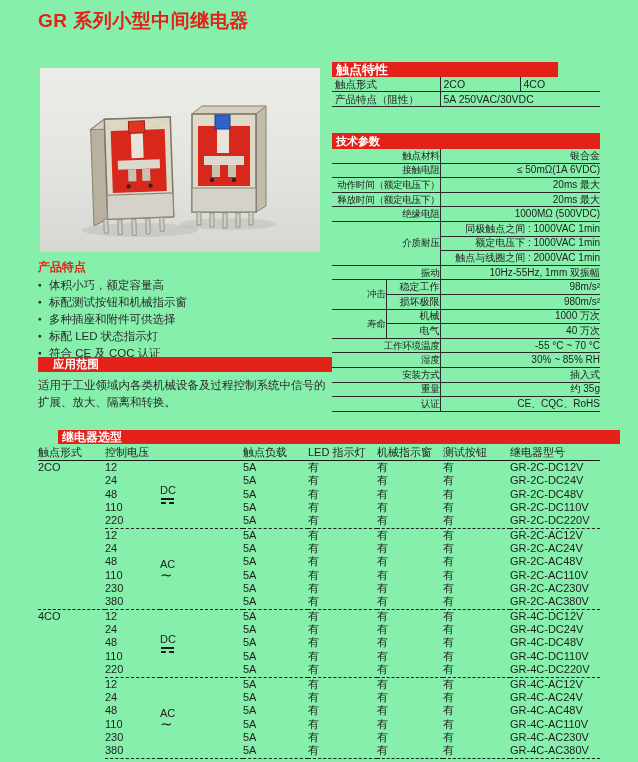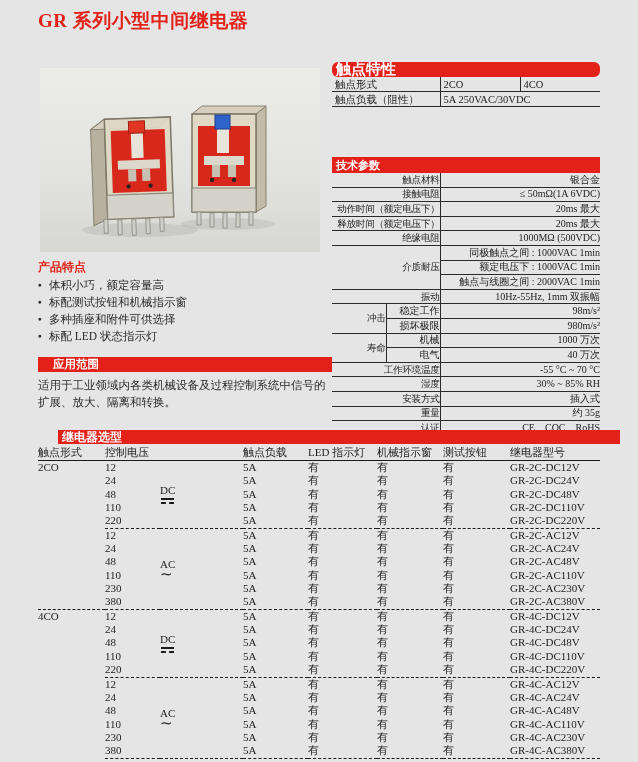--- a/index.html
+++ b/index.html
@@ -1,17 +1,17 @@
 <!DOCTYPE html>
 <html><head>
 <meta charset="utf-8">
 <style>
   html,body{margin:0;padding:0;background:#fff;}
-  .page{position:relative;width:638px;height:762px;background:#e5e5e5;overflow:hidden;
-        font-family:Liberation Serif, serif;color:#1d1d1d;}
+  .page{position:relative;width:638px;height:762px;background:#86efac;overflow:hidden;
+        font-family:Liberation Sans, sans-serif;color:#1d1d1d;}
   .page-title{position:absolute;left:38px;top:8px;font-size:19px;font-weight:bold;color:#e32119;letter-spacing:.5px;}
 
   
   .photo{position:absolute;left:40px;top:68px;width:280px;height:184px;
          background:linear-gradient(#ecece9 0%,#e3e3e0 55%,#d7d7d2 100%);}
 
   
   .feat-head{position:absolute;left:38px;top:259px;font-size:12px;font-weight:bold;color:#e32119;}
   .feat-list{position:absolute;left:38px;top:276px;margin:0;padding:0;list-style:none;}
   .feat-list li{font-size:11.5px;height:17px;line-height:17px;color:#2b2b2b;white-space:nowrap;}
@@ -20,29 +20,29 @@
   
   .app-bar{position:absolute;left:38px;top:357px;width:279px;height:15px;line-height:15px;
            background:#e32119;color:#fff;font-size:11.5px;font-weight:bold;padding-left:15px;}
   .app-text{position:absolute;left:38px;top:377px;width:290px;font-size:11.5px;line-height:17px;color:#2b2b2b;}
 
   
   .redbar{background:#e32119;color:#fff;font-weight:bold;padding-left:4px;box-sizing:border-box;}
 
   
   .contact-wrap{position:absolute;left:332px;top:62px;width:268px;}
-  .contact-wrap .redbar{height:15px;line-height:15px;font-size:15px;width:268px;border-radius:6px;}
+  .contact-wrap .redbar{height:15px;line-height:15px;font-size:13px;width:226px;}
   table{border-collapse:collapse;}
   .ctable{width:268px;table-layout:fixed;}
   .ctable td{height:14px;line-height:13px;font-size:10.5px;padding:0 0 0 3px;border-bottom:1px solid #2a2a2a;
              white-space:nowrap;overflow:hidden;}
   .ctable td.cv{border-left:1px solid #2a2a2a;}
 
   
-  .tech-wrap{position:absolute;left:332px;top:133px;width:268px;margin-top:24px;}
+  .tech-wrap{position:absolute;left:332px;top:133px;width:268px;}
   .tech-wrap .redbar{height:16px;line-height:16px;font-size:11px;width:268px;}
   .ttable{width:268px;table-layout:fixed;text-align:right;}
   .ttable td{height:13.6px;line-height:12px;padding:0 0 0 3px;border-bottom:1px solid #2a2a2a;
              white-space:nowrap;overflow:hidden;font-size:10px;}
   .ttable td.lab{font-size:9.6px;letter-spacing:-.3px;}
   .ttable td.val{border-left:1px solid #2a2a2a;font-size:10px;}
   .ttable td.sub{border-left:1px solid #2a2a2a;}
 
   
   .sel-wrap{position:absolute;left:38px;top:430px;width:562px;}
@@ -116,41 +116,42 @@
       </g>
     </svg>
   </div>
 
   <div class="feat-head">产品特点</div>
   <ul class="feat-list">
       <li>体积小巧，额定容量高</li>
       <li>标配测试按钮和机械指示窗</li>
       <li>多种插座和附件可供选择</li>
       <li>标配 LED 状态指示灯</li>
+      <li>符合 CE 及 CQC 认证</li>
     </ul>
 
   <div class="app-bar">应用范围</div>
   <div class="app-text">适用于工业领域内各类机械设备及过程控制系统中信号的扩展、放大、隔离和转换。</div>
 
   <div class="contact-wrap">
     <div class="redbar">触点特性</div>
     <table class="ctable">
       <colgroup>
           <col style="width:108px">
           <col style="width:80px">
           <col style="width:80px">
         </colgroup>
       <tbody>
           <tr>
         <td>触点形式</td>
         <td class="cv">2CO</td>
         <td class="cv">4CO</td>
       </tr>
       <tr>
-        <td>触点负载（阻性）</td>
+        <td>产品特点（阻性）</td>
         <td class="cv" colspan="2">5A 250VAC/30VDC</td>
       </tr>
     </tbody>
       </table>
   </div>
 
   <div class="tech-wrap">
     <div class="redbar">技术参数</div>
     <table class="ttable">
       <colgroup>

